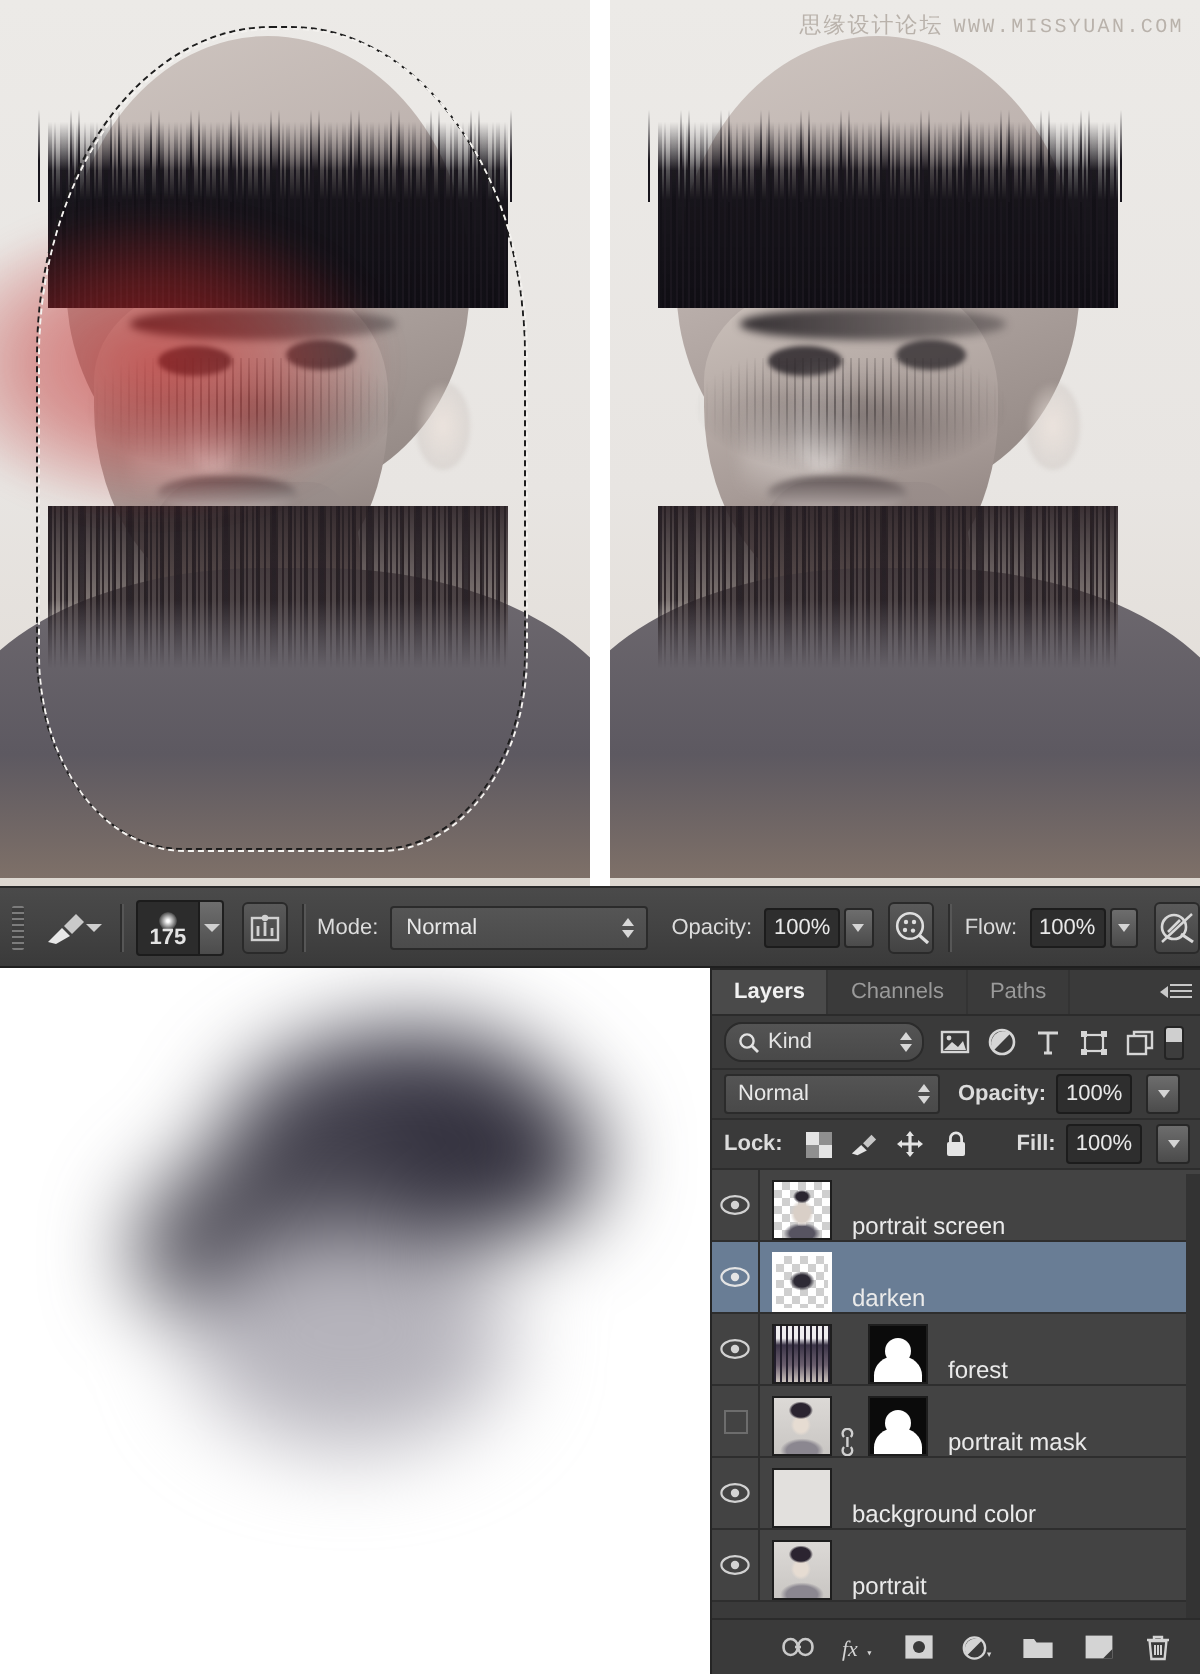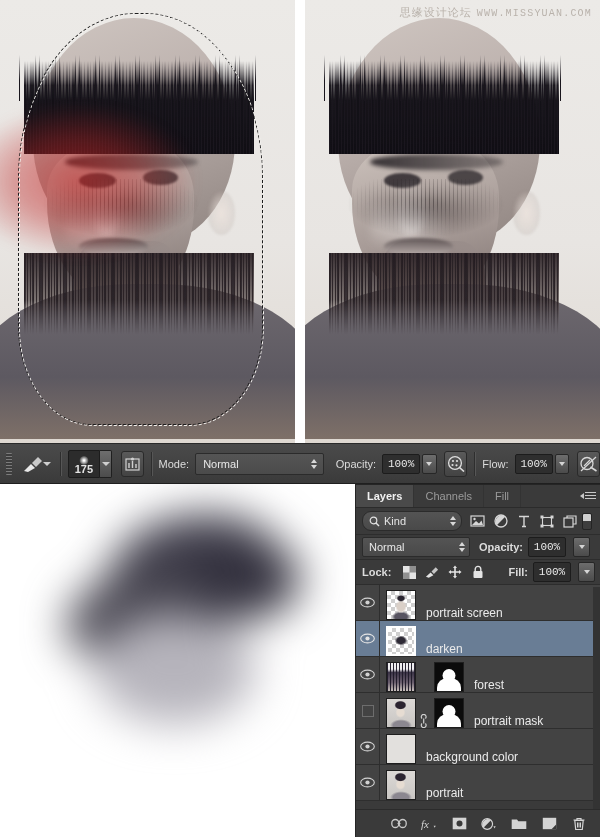--- a/index.html
+++ b/index.html
@@ -234,21 +234,20 @@
     align-items:center; justify-content:center; gap:2px;
   }
   .stepper .up   { width:0;height:0;border-left:3.5px solid transparent;border-right:3.5px solid transparent;border-bottom:4px solid #d8d8d8; }
   .stepper .down { width:0;height:0;border-left:3.5px solid transparent;border-right:3.5px solid transparent;border-top:4px solid #d8d8d8; }
 
   .numfield {
     height:20px; min-width:38px; background:#2e2e2e; border:1px solid #1c1c1c;
     border-radius:2px; color:#e8e8e8; font-size:11px;
     display:flex; align-items:center; justify-content:center; padding:0 4px;
     cursor: text;
-    font-family: Liberation Mono, monospace;
   }
   .small-caret-btn {
     width:17px; height:20px; margin-left:2px;
     background:linear-gradient(180deg,#6d6d6d,#4b4b4b);
     border:1px solid #272727; border-radius:2px;
     display:flex; align-items:center; justify-content:center; cursor:pointer;
   }
   .small-caret { width:0;height:0;border-left:3.5px solid transparent;border-right:3.5px solid transparent;border-top:4px solid #d5d5d5; }
 
   
@@ -564,21 +563,21 @@
 <div class="layers-panel">
 
   <div class="tab-row">
     <div class="tab active">
       <span>Layers</span>
     </div>
     <div class="tab">
       <span>Channels</span>
     </div>
     <div class="tab">
-      <span>Fill</span>
+      <span>Paths</span>
     </div>
     <div class="panel-menu">
       <span class="tri"></span>
         <span class="hamburger"></span>
     </div>
   </div>
 
   <div class="filter-row">
     <div class="kind-select">
       <svg width="11" height="11" viewBox="0 0 11 11">

